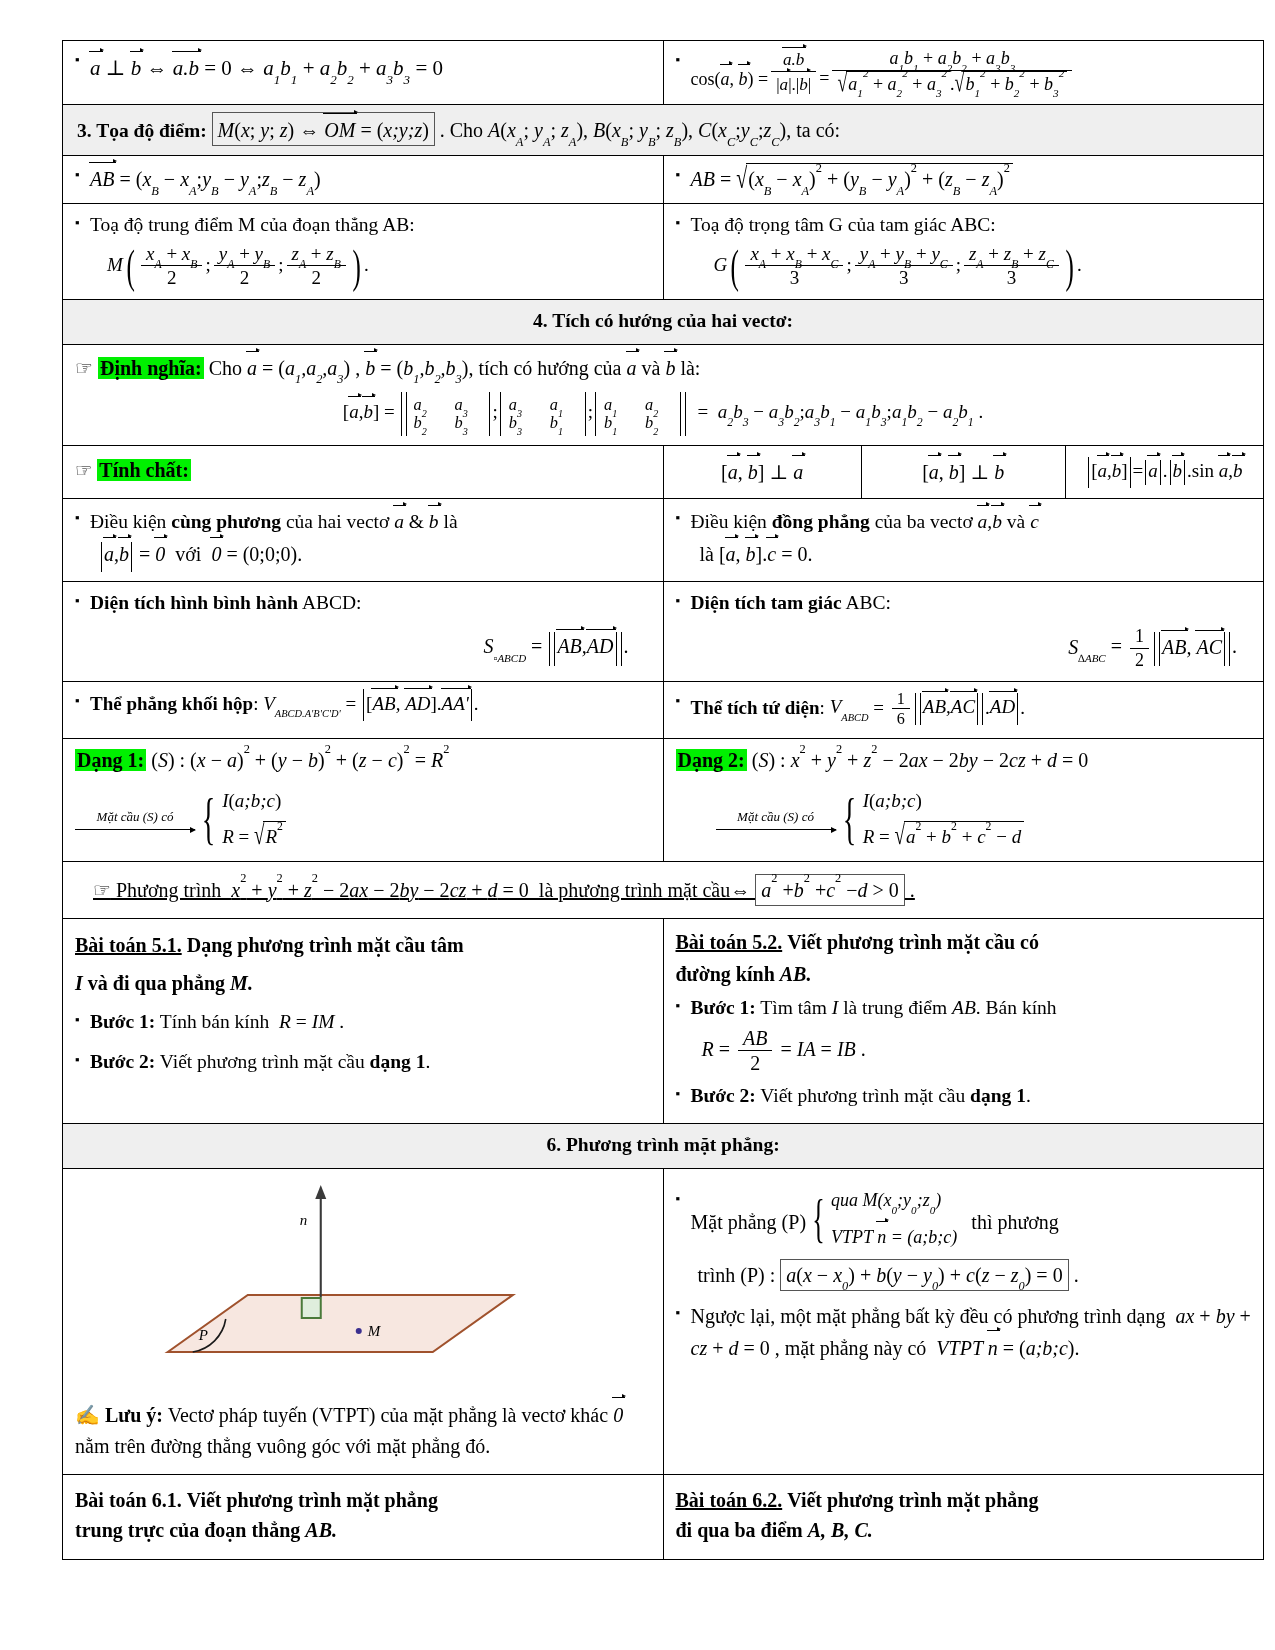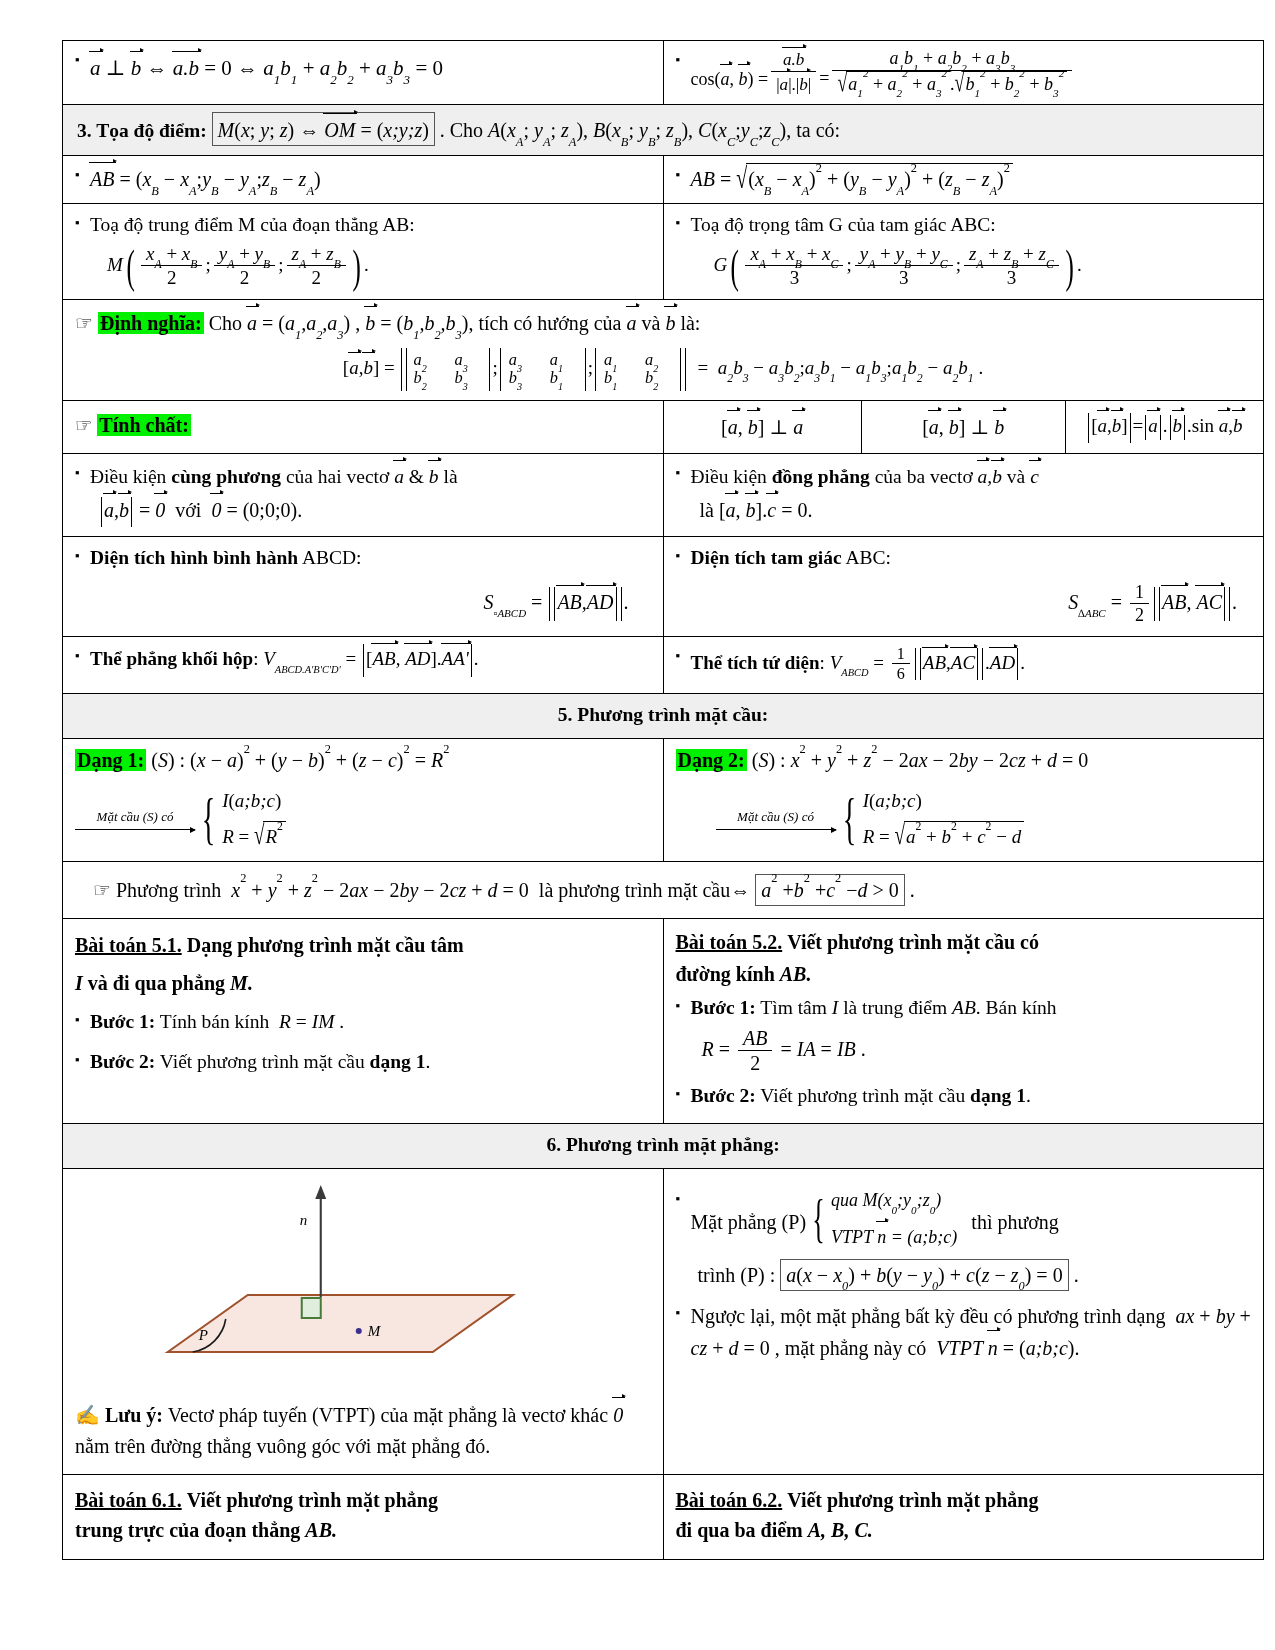--- a/index.html
+++ b/index.html
@@ -148,20 +148,26 @@
       <div class="bi">
         <span class="bullet">▪</span>
         <span class="btxt">Toạ độ trọng tâm G của tam giác ABC:</span>
       </div>
       <div style="padding-left:38px;padding-top:4px;font-size:19px;">
         <span class="m">G</span><span class="paren">(</span><span class="frac"><span class="num"><span class="m">x<sub>A</sub></span> + <span class="m">x<sub>B</sub></span> + <span class="m">x<sub>C</sub></span></span><span class="den">3</span></span>;<span class="frac"><span class="num"><span class="m">y<sub>A</sub></span> + <span class="m">y<sub>B</sub></span> + <span class="m">y<sub>C</sub></span></span><span class="den">3</span></span>;<span class="frac"><span class="num"><span class="m">z<sub>A</sub></span> + <span class="m">z<sub>B</sub></span> + <span class="m">z<sub>C</sub></span></span><span class="den">3</span></span><span class="paren">)</span>.
       </div>
     </td>
   </tr>
 
+  <tr>
+    <td class="hdr" colspan="2">
+      <span>4.</span>
+      <span>Tích có hướng của hai vectơ:</span>
+    </td>
+  </tr>
 
   <tr>
     <td colspan="2" class="dashedbot">
       <div style="font-size:20px;">
         <span>☞</span>
         <span class="hl">Định nghĩa:</span>
         <span>
           Cho <span class="m"><span class="vec arw">a</span></span> = (<span class="m">a<sub>1</sub>,a<sub>2</sub>,a<sub>3</sub></span>) , <span class="m"><span class="vec arw">b</span></span> = (<span class="m">b<sub>1</sub>,b<sub>2</sub>,b<sub>3</sub></span>), tích có hướng của <span class="m"><span class="vec arw">a</span></span> và <span class="m"><span class="vec arw">b</span></span> là:
         </span>
       </div>
@@ -250,26 +256,20 @@
     <td style="width:544px;">
       <div class="bi">
         <span class="bullet">▪</span>
         <span class="btxt" style="font-size:19px;">
           <b>Thể tích tứ diện</b>: <span class="m">V<sub style="font-size:.55em;">ABCD</sub></span> = <span class="frac" style="font-size:.85em;"><span class="num">1</span><span class="den">6</span></span><span class="dbar" style="height:1.7em;"></span><span class="m"><span class="vec arw">AB</span>,<span class="vec arw">AC</span></span><span class="dbar" style="height:1.7em;"></span>.<span class="m"><span class="vec arw">AD</span></span><span class="bigbar" style="height:1.7em;"></span>.
         </span>
       </div>
     </td>
   </tr>
 
-  <tr>
-    <td class="hdr" colspan="2">
-      <span>5.</span>
-      <span>Phương trình mặt cầu:</span>
-    </td>
-  </tr>
 
   <tr>
     <td style="width:500px;">
       <div style="font-size:20px;">
         <span class="hl">Dạng 1:</span>
         <span>(<span class="m">S</span>) : (<span class="m">x</span> − <span class="m">a</span>)<sup>2</sup> + (<span class="m">y</span> − <span class="m">b</span>)<sup>2</sup> + (<span class="m">z</span> − <span class="m">c</span>)<sup>2</sup> = <span class="m">R</span><sup>2</sup></span>
       </div>
       <div style="padding-top:12px;">
         <span class="arrowlbl" style="width:120px;"><span>Mặt cầu (S) có</span><span class="ln"></span></span><span class="brace">{</span><span class="stack" style="font-size:19px;">
           <span style="display:block;"><span class="m">I</span>(<span class="m">a;b;c</span>)</span>
@@ -285,21 +285,21 @@
       <div style="padding-top:12px;padding-left:40px;">
         <span class="arrowlbl" style="width:120px;"><span>Mặt cầu (S) có</span><span class="ln"></span></span><span class="brace">{</span><span class="stack" style="font-size:19px;">
           <span style="display:block;"><span class="m">I</span>(<span class="m">a;b;c</span>)</span>
           <span style="display:block;padding-top:6px;"><span class="m">R</span> = <span class="sqrt"><span class="rad">√</span><span class="rnd"><span class="m">a</span><sup>2</sup> + <span class="m">b</span><sup>2</sup> + <span class="m">c</span><sup>2</sup> − <span class="m">d</span></span></span></span>
         </span>
       </div>
     </td>
   </tr>
 
   <tr>
-    <td colspan="2" style="padding:12px 12px;">
+    <td colspan="2" style="padding:12px 12px;text-decoration:underline;">
       <div style="font-size:20px;padding-left:18px;">
         <span>☞</span>
         Phương trình&nbsp; <span class="m">x</span><sup>2</sup> + <span class="m">y</span><sup>2</sup> + <span class="m">z</span><sup>2</sup> − 2<span class="m">ax</span> − 2<span class="m">by</span> − 2<span class="m">cz</span> + <span class="m">d</span> = 0&nbsp; là phương trình mặt cầu⇔
         <span class="boxed"><span class="m">a</span><sup>2</sup> +<span class="m">b</span><sup>2</sup> +<span class="m">c</span><sup>2</sup> −<span class="m">d</span> &gt; 0</span> .
       </div>
     </td>
   </tr>
 
   <tr>
     <td class="l" style="padding-bottom:14px;">
@@ -382,21 +382,21 @@
         <span class="btxt" style="font-size:20px;line-height:1.5;">
           Ngược lại, một mặt phẳng bất kỳ đều có phương trình dạng&nbsp; <span class="m">ax</span> + <span class="m">by</span> + <span class="m">cz</span> + <span class="m">d</span> = 0 , mặt phẳng này có&nbsp; <span class="m">VTPT <span class="vec arw">n</span></span> = (<span class="m">a;b;c</span>).
         </span>
       </div>
     </td>
   </tr>
 
   <tr>
     <td class="l" style="padding:10px 12px 14px 12px;">
       <div style="font-size:20px;line-height:1.5;">
-        <b style="text-decoration:underline;">Bài toán 6.1.</b>
+        <b style="">Bài toán 6.1.</b>
         <b>Viết phương trình mặt phẳng</b><br>
         <b>trung trực của đoạn thẳng <span class="it">AB.</span></b>
       </div>
     </td>
     <td class="r" style="padding:10px 12px 14px 12px;">
       <div style="font-size:20px;line-height:1.5;">
         <b style="text-decoration:underline;">Bài toán 6.2.</b>
         <b>Viết phương trình mặt phẳng</b><br>
         <b>đi qua ba điểm <span class="it">A, B, C.</span></b>
       </div>

